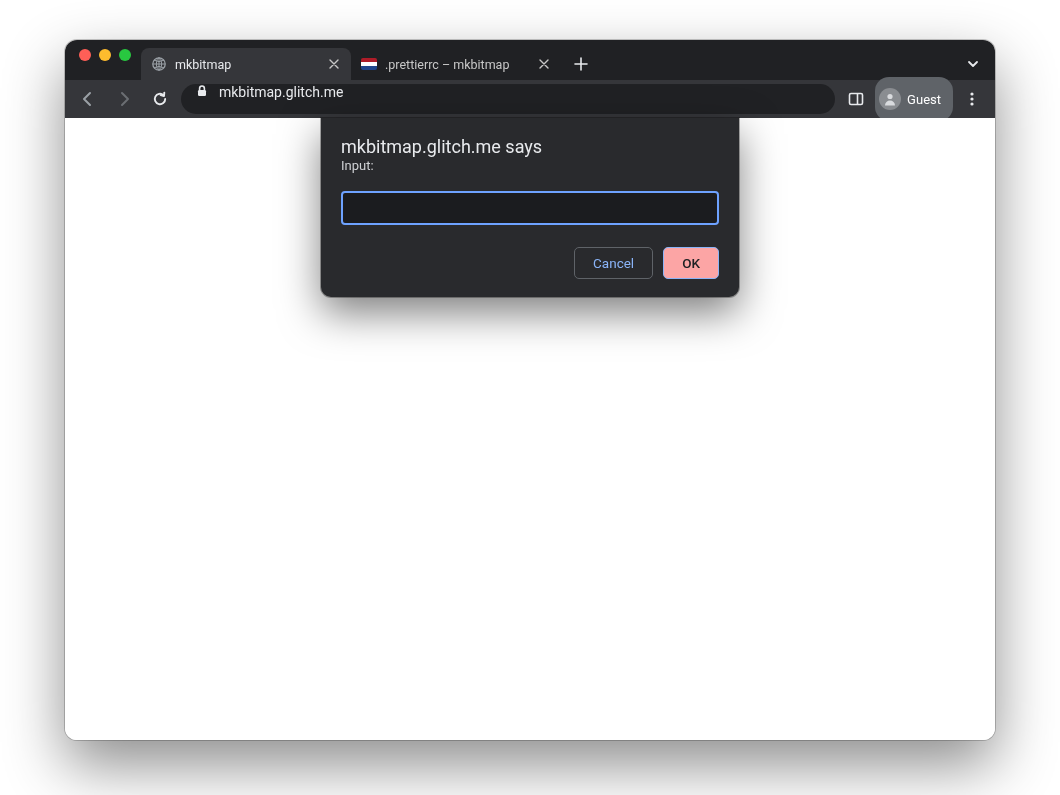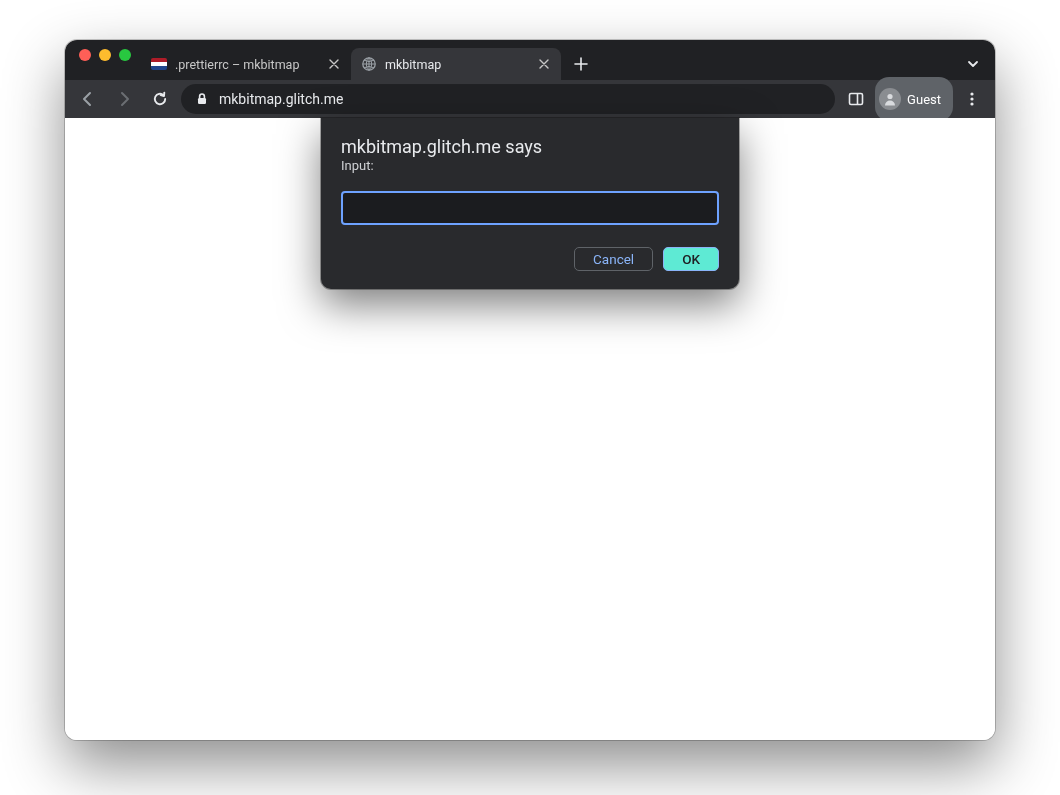--- a/index.html
+++ b/index.html
@@ -57,21 +57,21 @@
     padding: 0 8px;
   }
   .icon-btn {
     width: 30px; height: 30px; border-radius: 50%;
     display: flex; align-items: center; justify-content: center;
     color: #9aa0a6;
   }
   .icon-btn.bright { color: #e8eaed; }
   .omnibox {
     flex: 1; height: 30px; background: #202124;
-    border-radius: 16px; display: flex; align-items: center;
+    border-radius: 16px; display: flex; align-items: flex-start;
     padding: 0 14px; gap: 10px; color: #e8eaed; font-size: 14px;
   }
   .omnibox .lock { color: #9aa0a6; display:flex; }
   .toolbar-right { display: flex; align-items: center; gap: 4px; }
   .guest-chip {
     height: 44px; display: flex; align-items: center; gap: 6px;
     background: #5f6368; color: #fff; font-size: 13px;
     padding: 0 12px 0 4px; border-radius: 14px;
   }
   .guest-chip .avatar {
@@ -94,66 +94,66 @@
   }
   .dialog .origin { font-size: 18px; margin-bottom: 1px; color: #e8eaed; }
   .dialog .label { font-size: 13px; color: #cfd1d4; margin-bottom: 18px; }
   .dialog input[type="text"]{
     width: 100%; height: 34px; background: #1b1c1f;
     border: 2px solid #6ea2ff; border-radius: 4px; outline: none;
     color: #e8eaed; padding: 0 8px; font-size: 13px;
   }
   .dialog .buttons { display: flex; justify-content: flex-end; gap: 10px; margin-top: 22px; }
   .btn {
-    height: 24px; padding: 0 18px; border-radius: 5px; font-size: 13.5px;
+    height: 32px; padding: 0 18px; border-radius: 5px; font-size: 13.5px;
     display: flex; align-items: center; justify-content: center; cursor: pointer;
     user-select: none;
   }
   .btn.secondary { background: transparent; border: 1px solid #5f6368; color: #8ab4f8; }
-  .btn.primary { background: #5eead4; color: #202124; font-weight: 500; border: 1px solid #8ab4f8; }
+  .btn.primary { background: #fca5a5; color: #202124; font-weight: 500; border: 1px solid #8ab4f8; }
   svg { display: block; }
   .flagicon{
     width:16px;height:12px;border-radius:2px;overflow:hidden;
     background:linear-gradient(to bottom,#ae1c28 0 33%,#fff 33% 66%,#21468b 66% 100%);
   }
 </style>
 </head>
 <body>
 
 <div class="stage">
   <div class="window">
 
     <div class="tabstrip">
       <div class="traffic">
         <div class="dot red"></div>
         <div class="dot yellow"></div>
         <div class="dot green"></div>
-      </div>
-
-      <div class="tab inactive">
-        <span class="favicon">
-            <span class="flagicon"></span>
-          </span>
-        <span class="title">.prettierrc – mkbitmap</span>
-        <span class="close">
-          <svg width="10" height="10" viewBox="0 0 10 10">
-              <path d="M1 1 L9 9 M9 1 L1 9" stroke="currentColor" stroke-width="1.4" stroke-linecap="round"></path>
-            </svg>
-        </span>
       </div>
 
       <div class="tab active">
         <span class="favicon">
           <svg width="16" height="16" viewBox="0 0 16 16">
               <circle cx="8" cy="8" r="6.2" fill="none" stroke="#9aa0a6" stroke-width="1.3"></circle>
               <path d="M1.8 8 H14.2 M8 1.8 V14.2 M3 4.2 Q8 7 13 4.2 M3 11.8 Q8 9 13 11.8" stroke="#9aa0a6" stroke-width="1" fill="none"></path>
               <ellipse cx="8" cy="8" rx="2.6" ry="6.2" fill="none" stroke="#9aa0a6" stroke-width="1"></ellipse>
             </svg>
         </span>
         <span class="title">mkbitmap</span>
+        <span class="close">
+          <svg width="10" height="10" viewBox="0 0 10 10">
+              <path d="M1 1 L9 9 M9 1 L1 9" stroke="currentColor" stroke-width="1.4" stroke-linecap="round"></path>
+            </svg>
+        </span>
+      </div>
+
+      <div class="tab inactive">
+        <span class="favicon">
+            <span class="flagicon"></span>
+          </span>
+        <span class="title">.prettierrc – mkbitmap</span>
         <span class="close">
           <svg width="10" height="10" viewBox="0 0 10 10">
               <path d="M1 1 L9 9 M9 1 L1 9" stroke="currentColor" stroke-width="1.4" stroke-linecap="round"></path>
             </svg>
         </span>
       </div>
 
       <div class="newtab">
         <svg width="14" height="14" viewBox="0 0 14 14">
             <path d="M7 1 V13 M1 7 H13" stroke="#e8eaed" stroke-width="1.6" stroke-linecap="round"></path>

